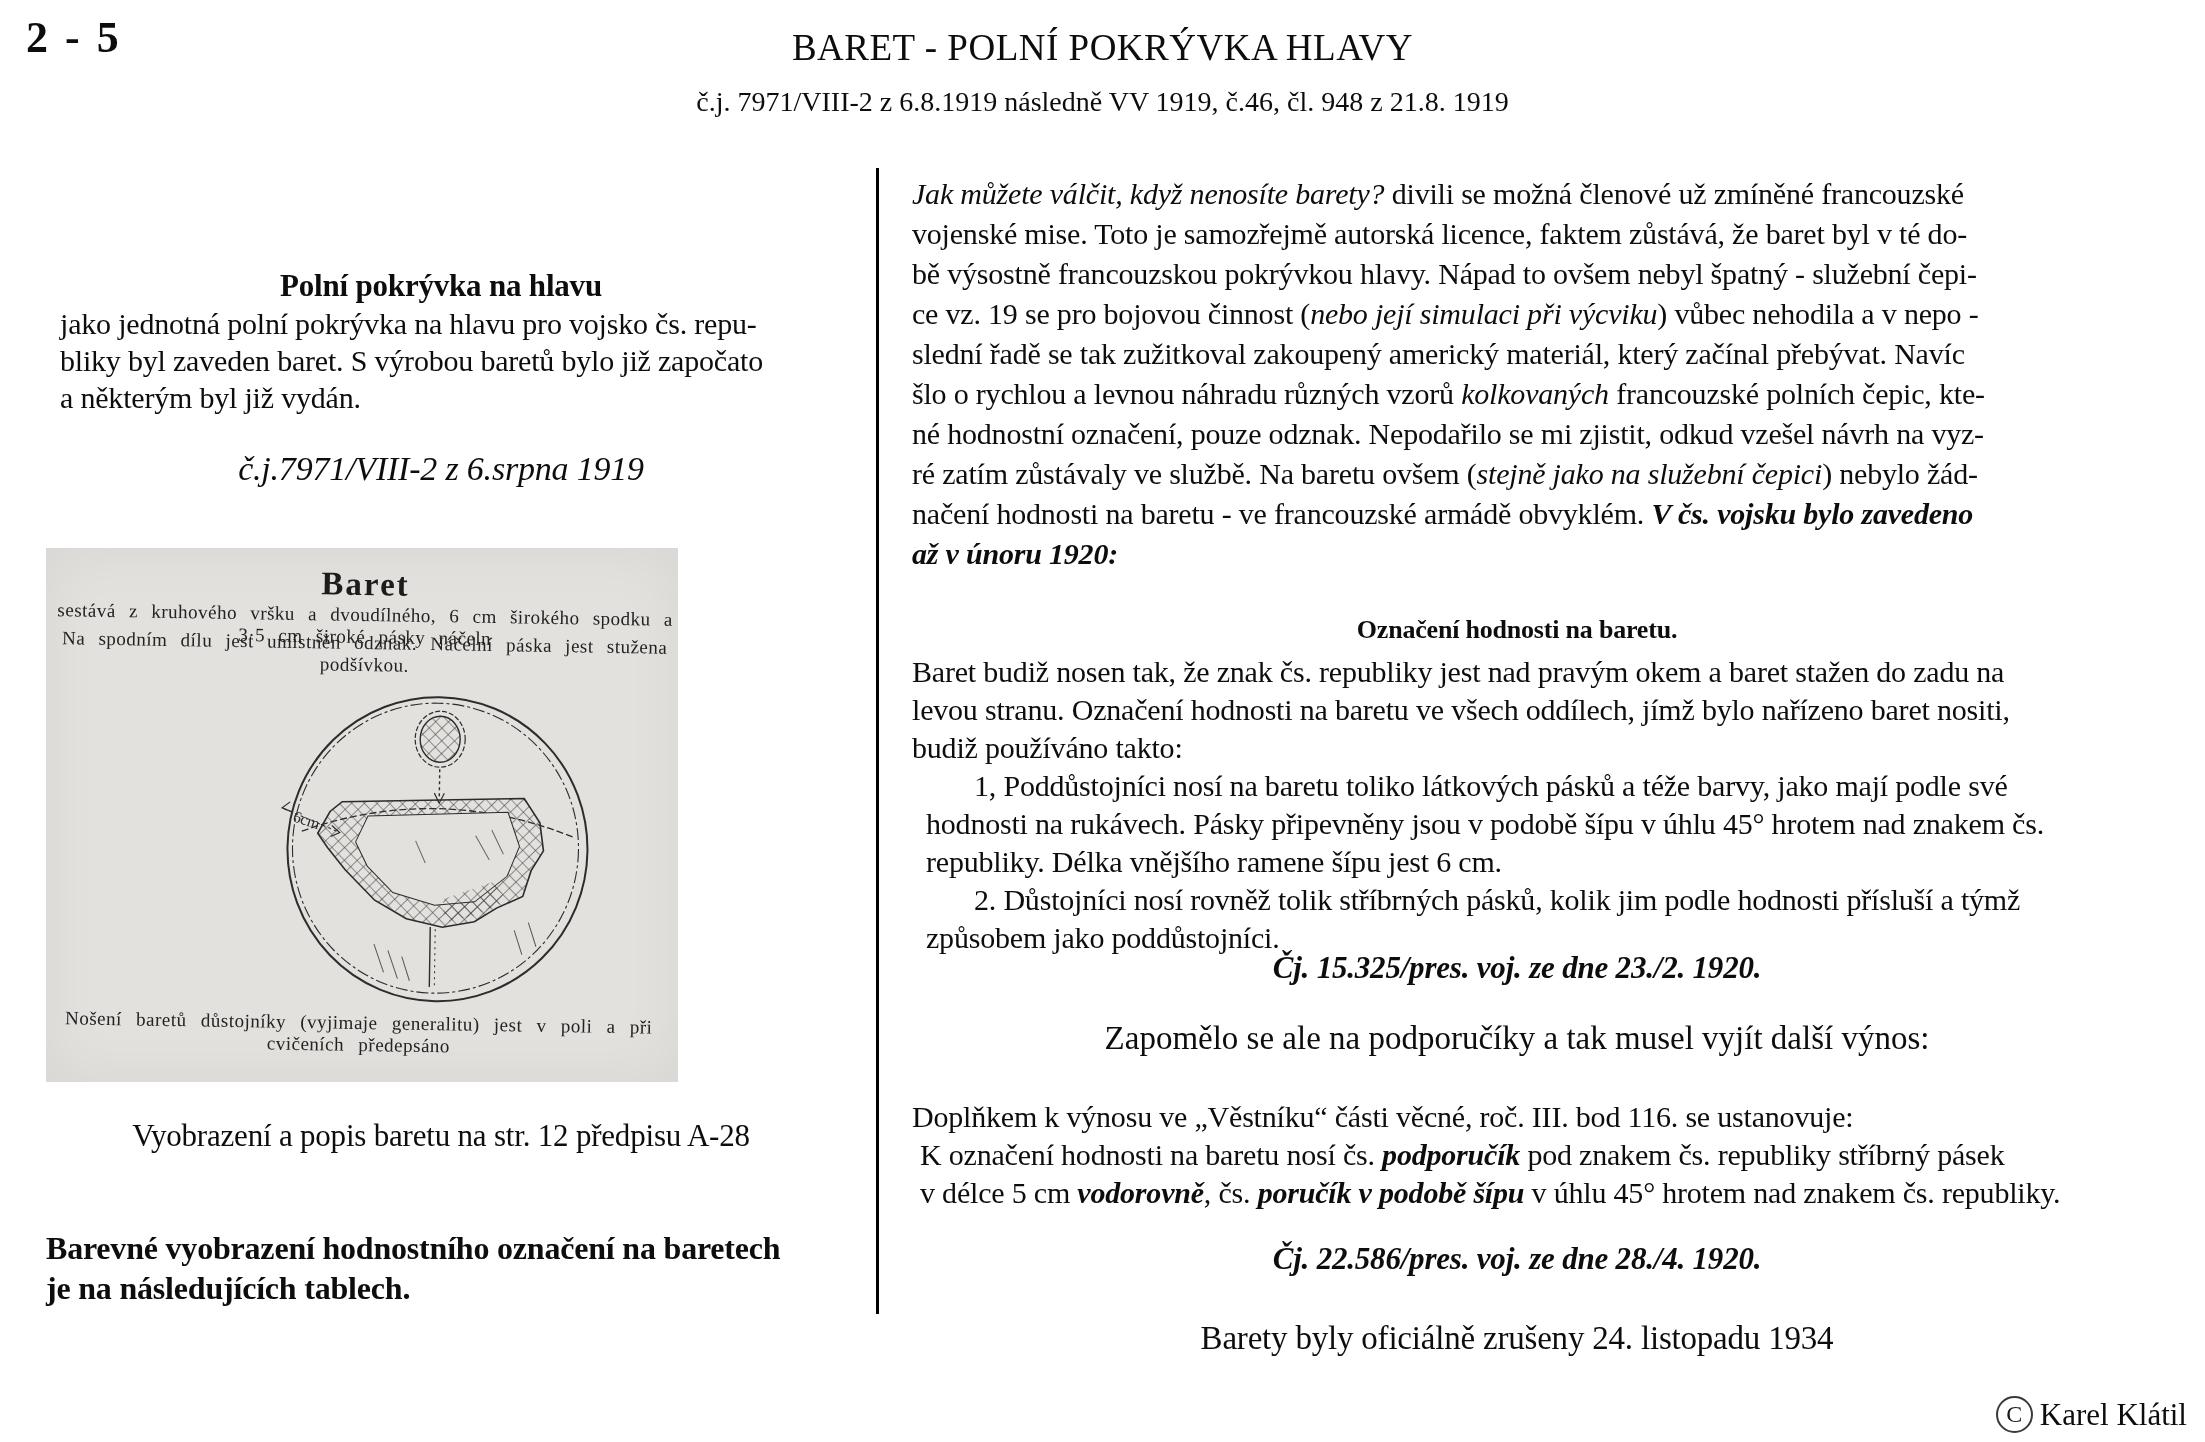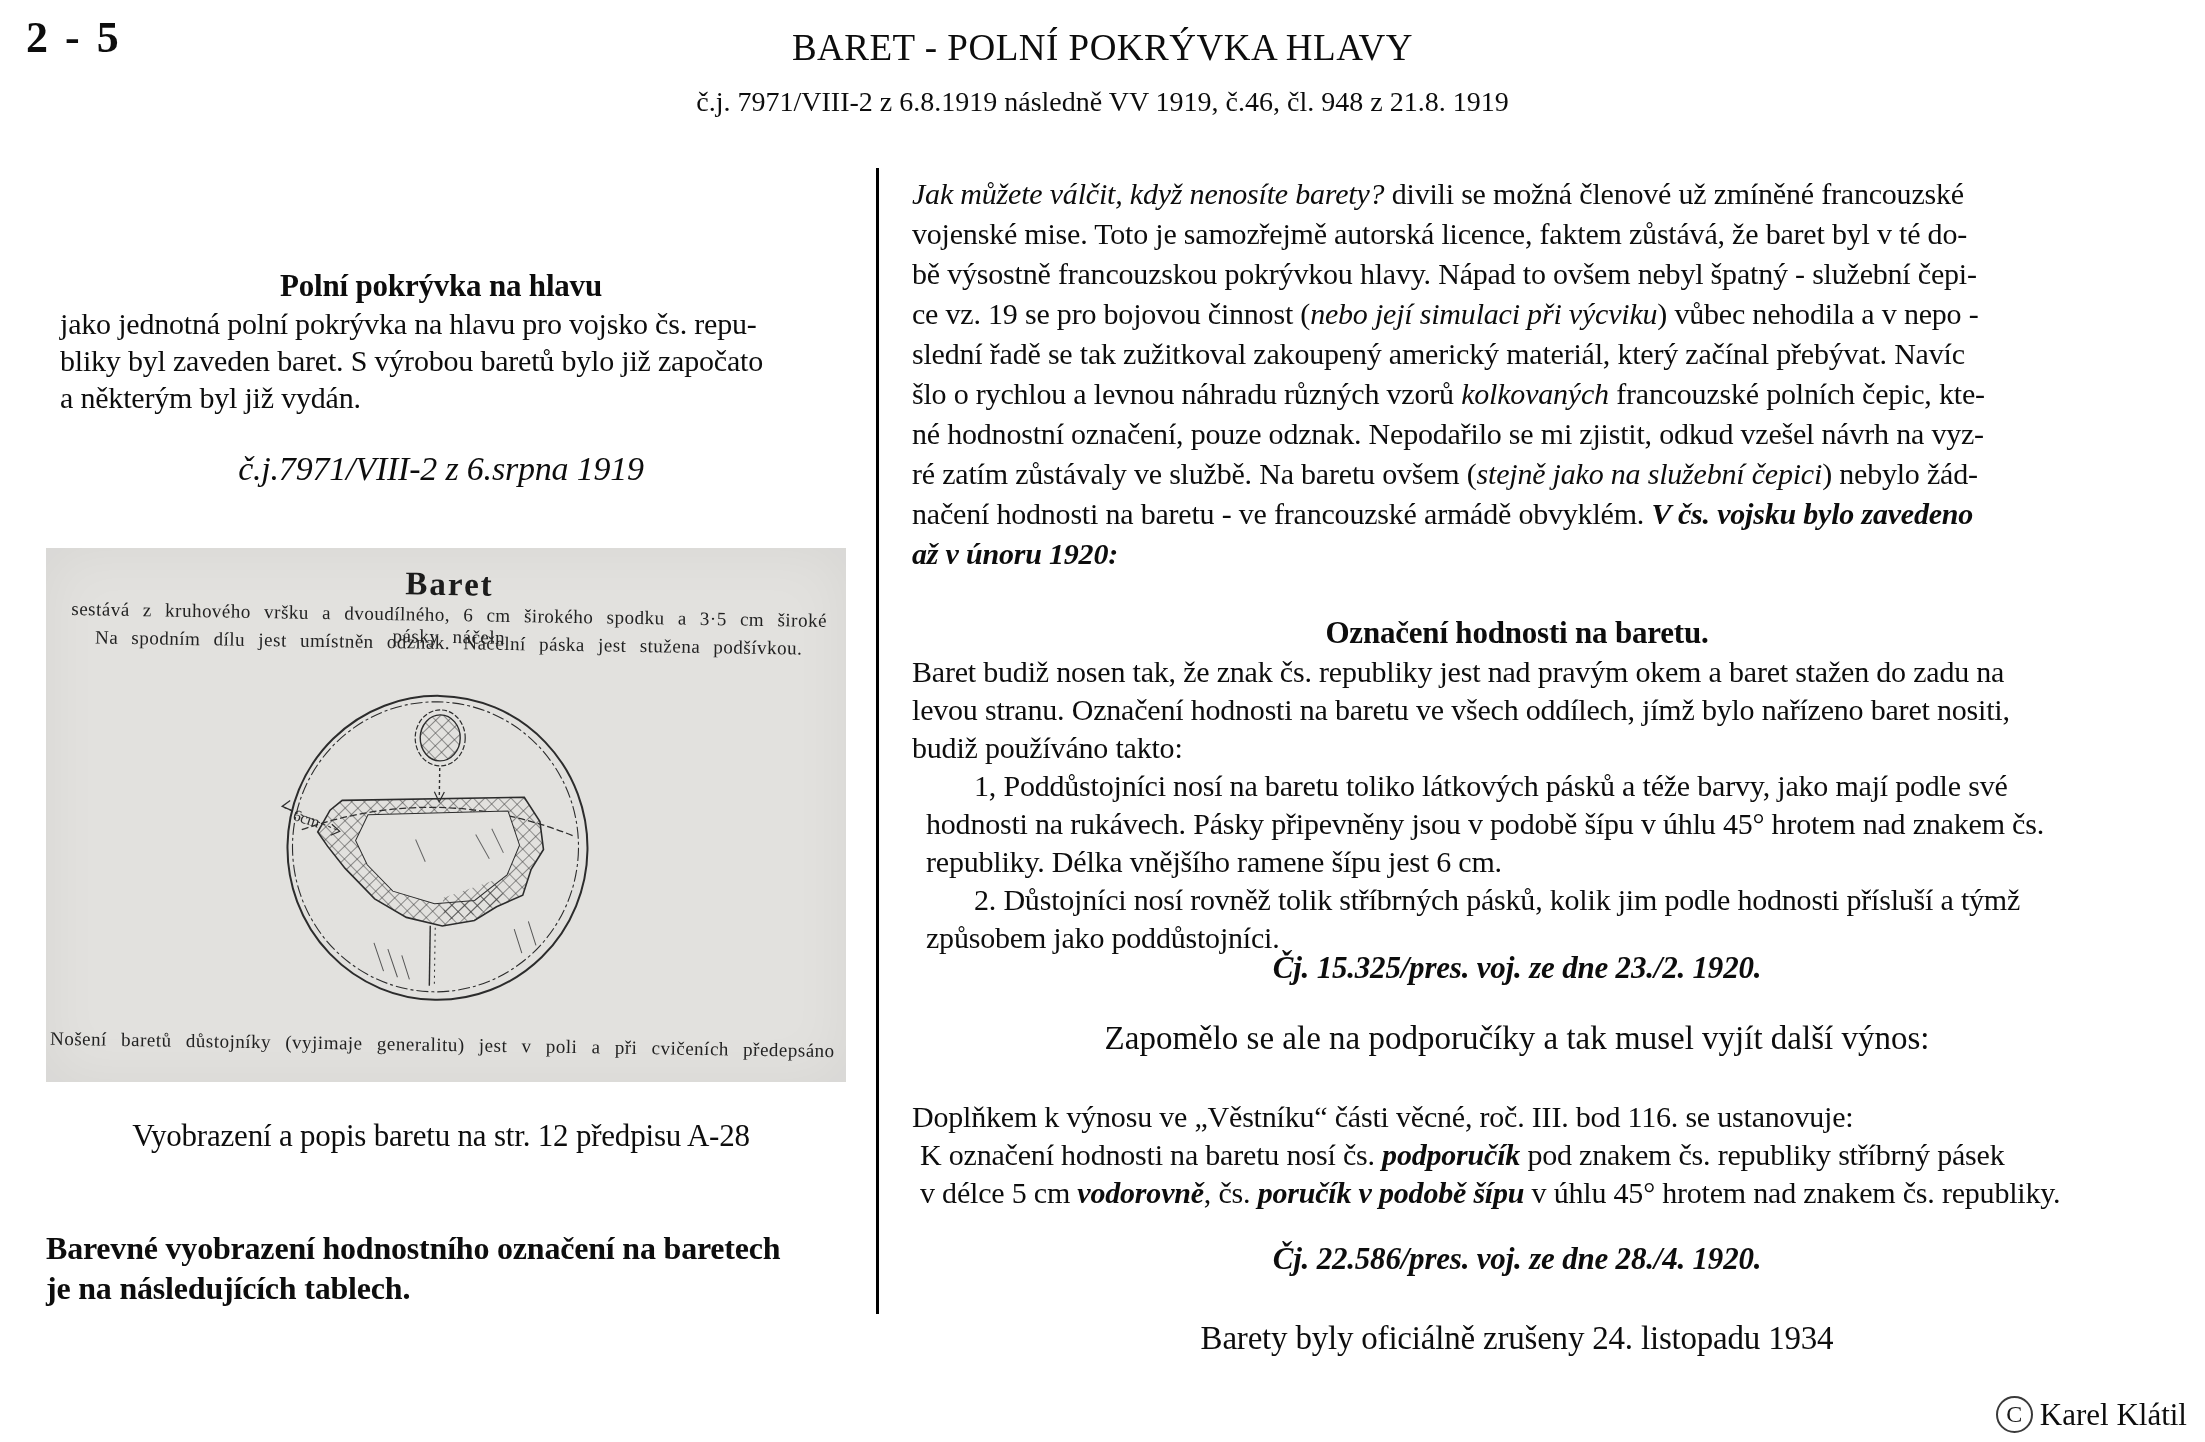--- a/index.html
+++ b/index.html
@@ -25,38 +25,38 @@
   
   .leftcol{left:46px;top:0;width:790px;height:1442px;font-size:30px;letter-spacing:-0.2px;}
   .l-heading{top:268px;width:100%;text-align:center;font-size:31px;font-weight:bold;}
   .l-intro{top:305px;left:14px;line-height:37px;}
   .l-ref{top:450px;width:100%;text-align:center;font-size:34px;}
   .caption{top:1118px;width:100%;text-align:center;font-size:31px;}
   .closing{top:1228px;left:0;font-size:32px;font-weight:bold;line-height:40px;letter-spacing:-0.2px;}
 
   
   .scan{
-    position:absolute;left:0;top:548px;width:800px;height:534px;margin:0;
+    position:absolute;left:0;top:548px;width:632px;height:534px;margin:0;
     background:#e2e1de;box-shadow:inset 0 0 60px rgba(0,0,0,0.05);
   }
   .scan-inner{position:absolute;inset:0;transform:rotate(0.9deg);}
   .scan-title{position:absolute;top:18px;width:100%;text-align:center;
     font-size:33px;font-weight:bold;letter-spacing:2px;color:#1c1c1c;}
   .scan-line{position:absolute;width:100%;text-align:center;color:#222;
     font-size:19px;word-spacing:8px;letter-spacing:.5px;}
   .scan-l1{top:56px;}
   .scan-l2{top:84px;}
   .scan-bottom{position:absolute;bottom:26px;width:100%;text-align:center;color:#222;
     font-size:19px;word-spacing:9px;letter-spacing:.5px;}
   .scan svg{position:absolute;inset:0;}
 
   
   .rightcol{left:912px;top:0;width:1210px;height:1442px;font-size:30px;letter-spacing:-0.2px;}
   .r-p1{top:174px;line-height:40px;}
-  .r-heading{top:615px;width:100%;text-align:center;font-size:31px;font-weight:bold;}
+  .r-heading{top:615px;width:100%;text-align:center;font-size:26px;font-weight:bold;}
   .r-p2{top:653px;line-height:38px;}
   .refline{width:100%;text-align:center;font-weight:bold;font-style:italic;font-size:31px;}
   .ref1{top:950px;}
   .ref2{top:1241px;}
   .interlude{top:1020px;width:100%;text-align:center;font-size:33px;letter-spacing:0;}
   .r-p3{top:1098px;line-height:38px;}
   .finalnote{top:1320px;width:100%;text-align:center;font-size:33px;font-weight:normal;}
 
   .copyright{top:1396px;right:18px;font-size:31px;display:flex;align-items:center;gap:7px;}
   .csym{display:inline-flex;align-items:center;justify-content:center;

